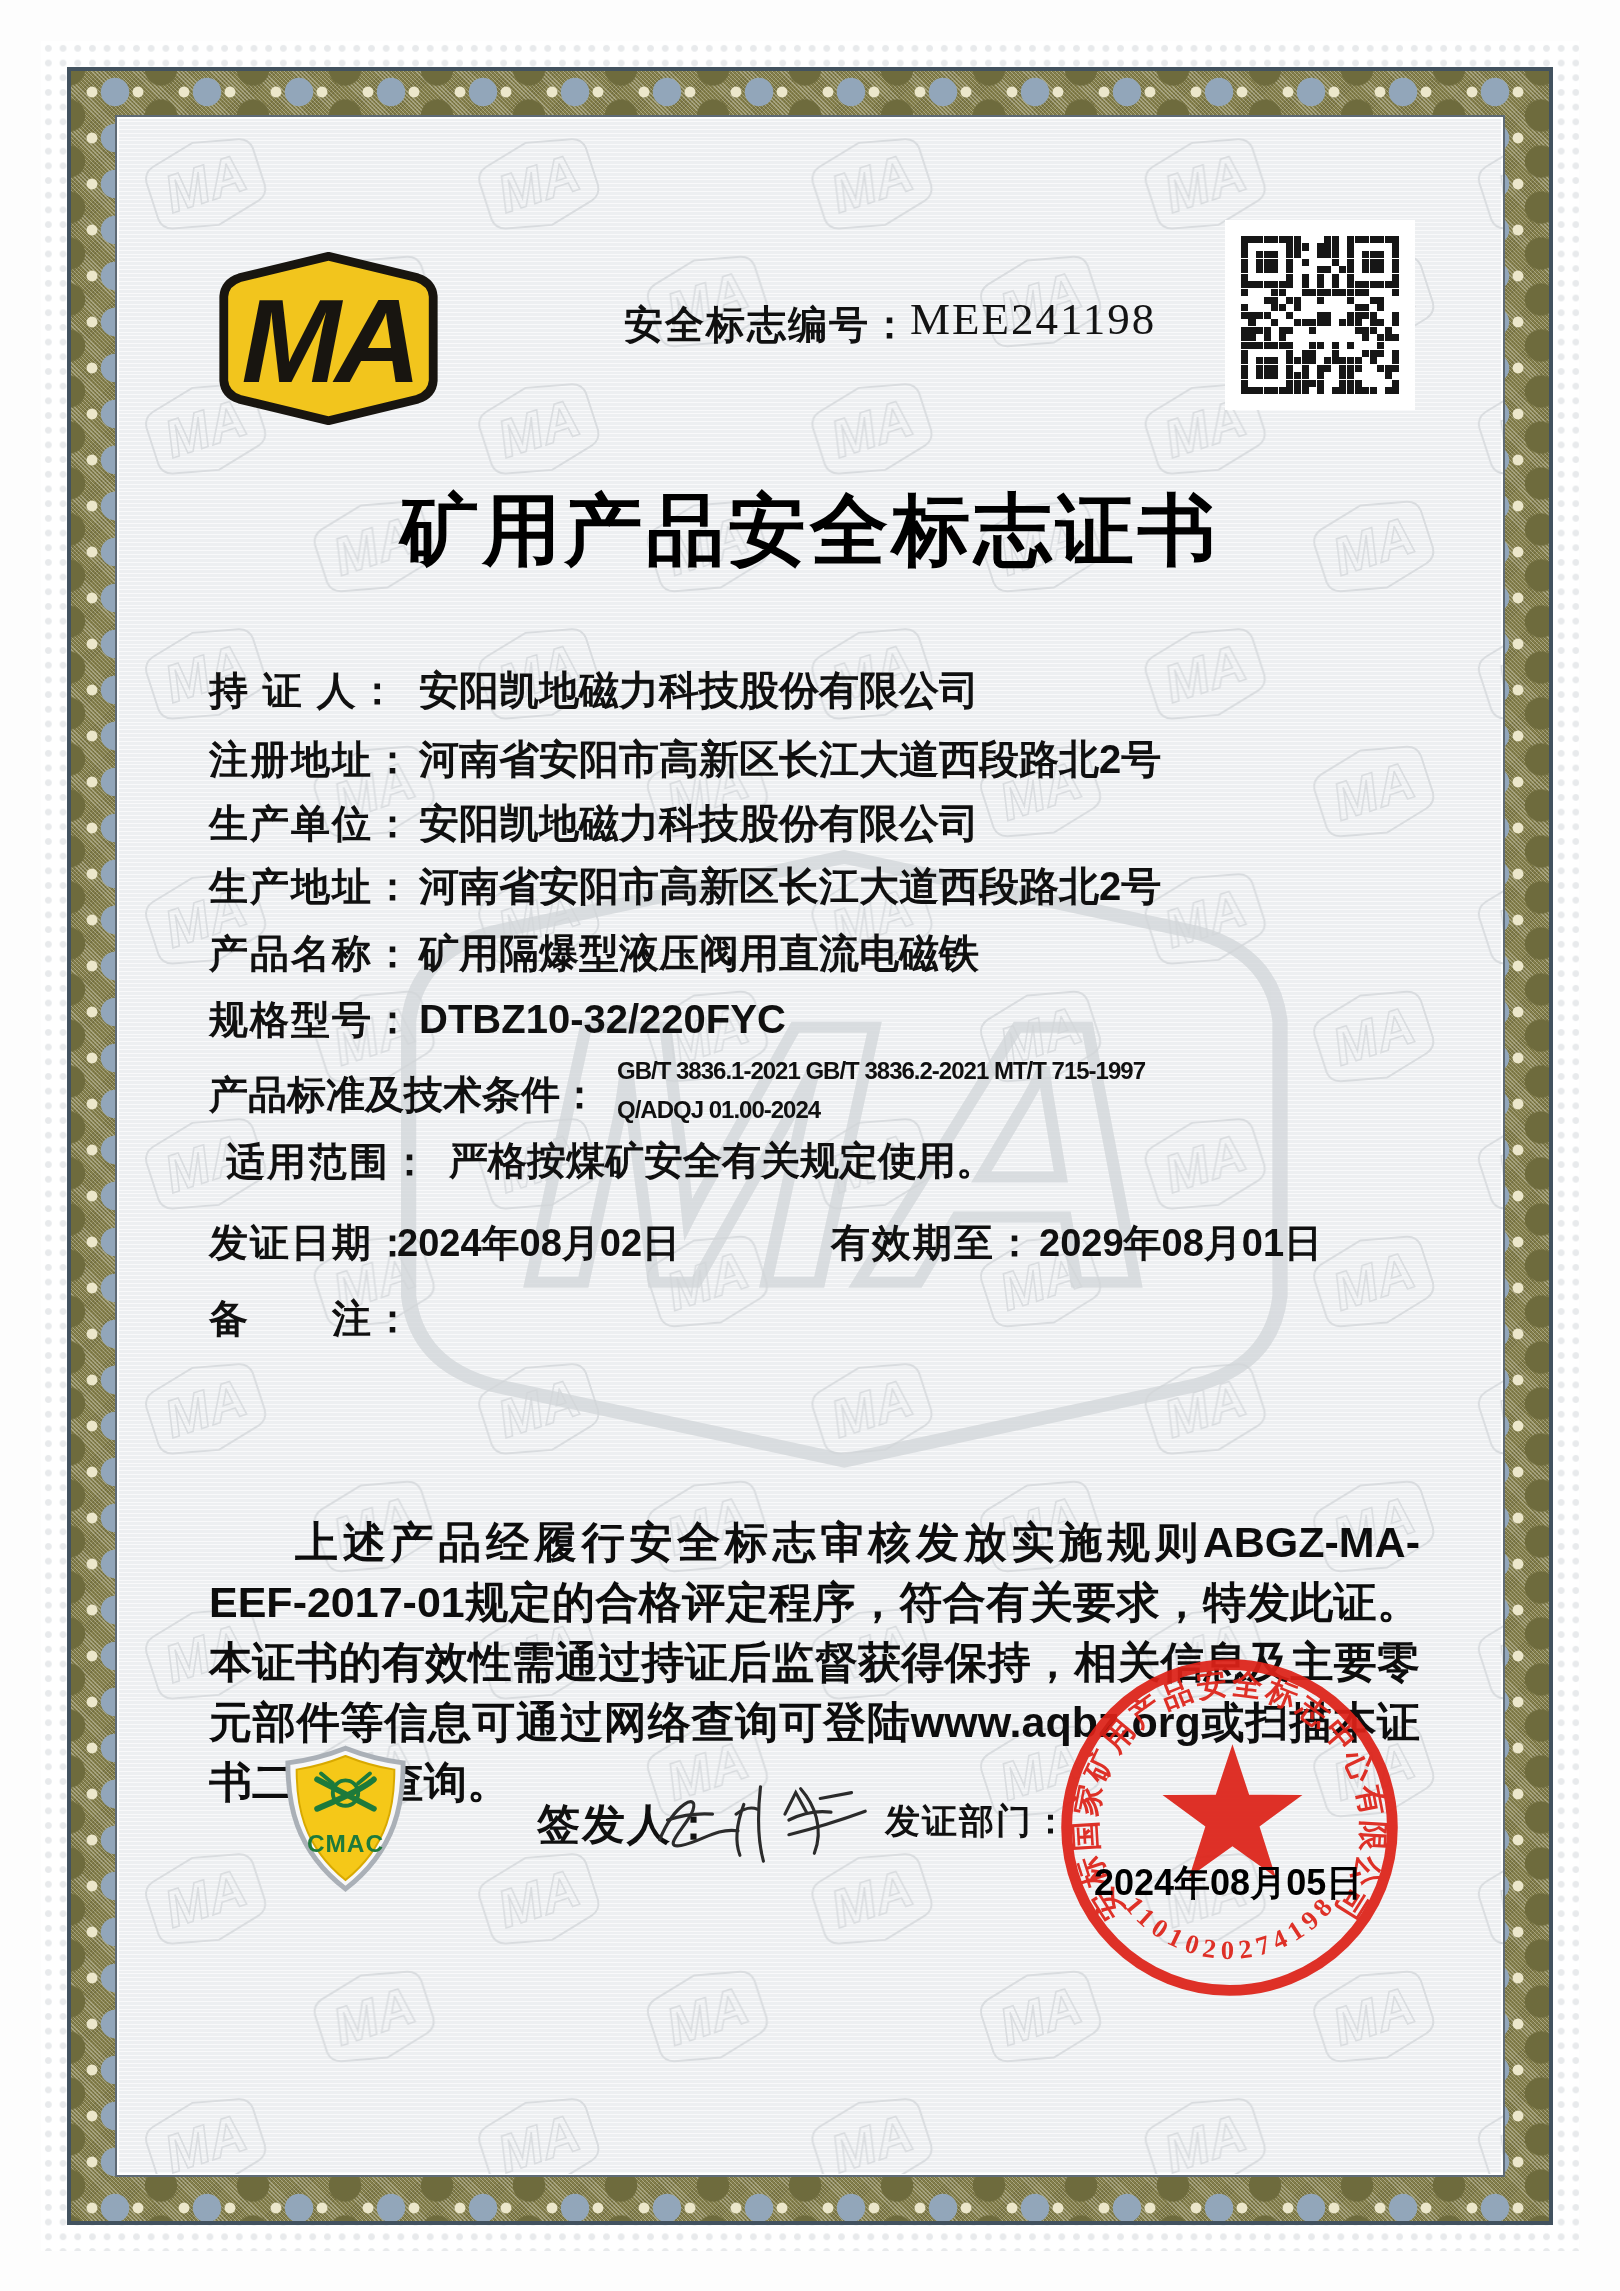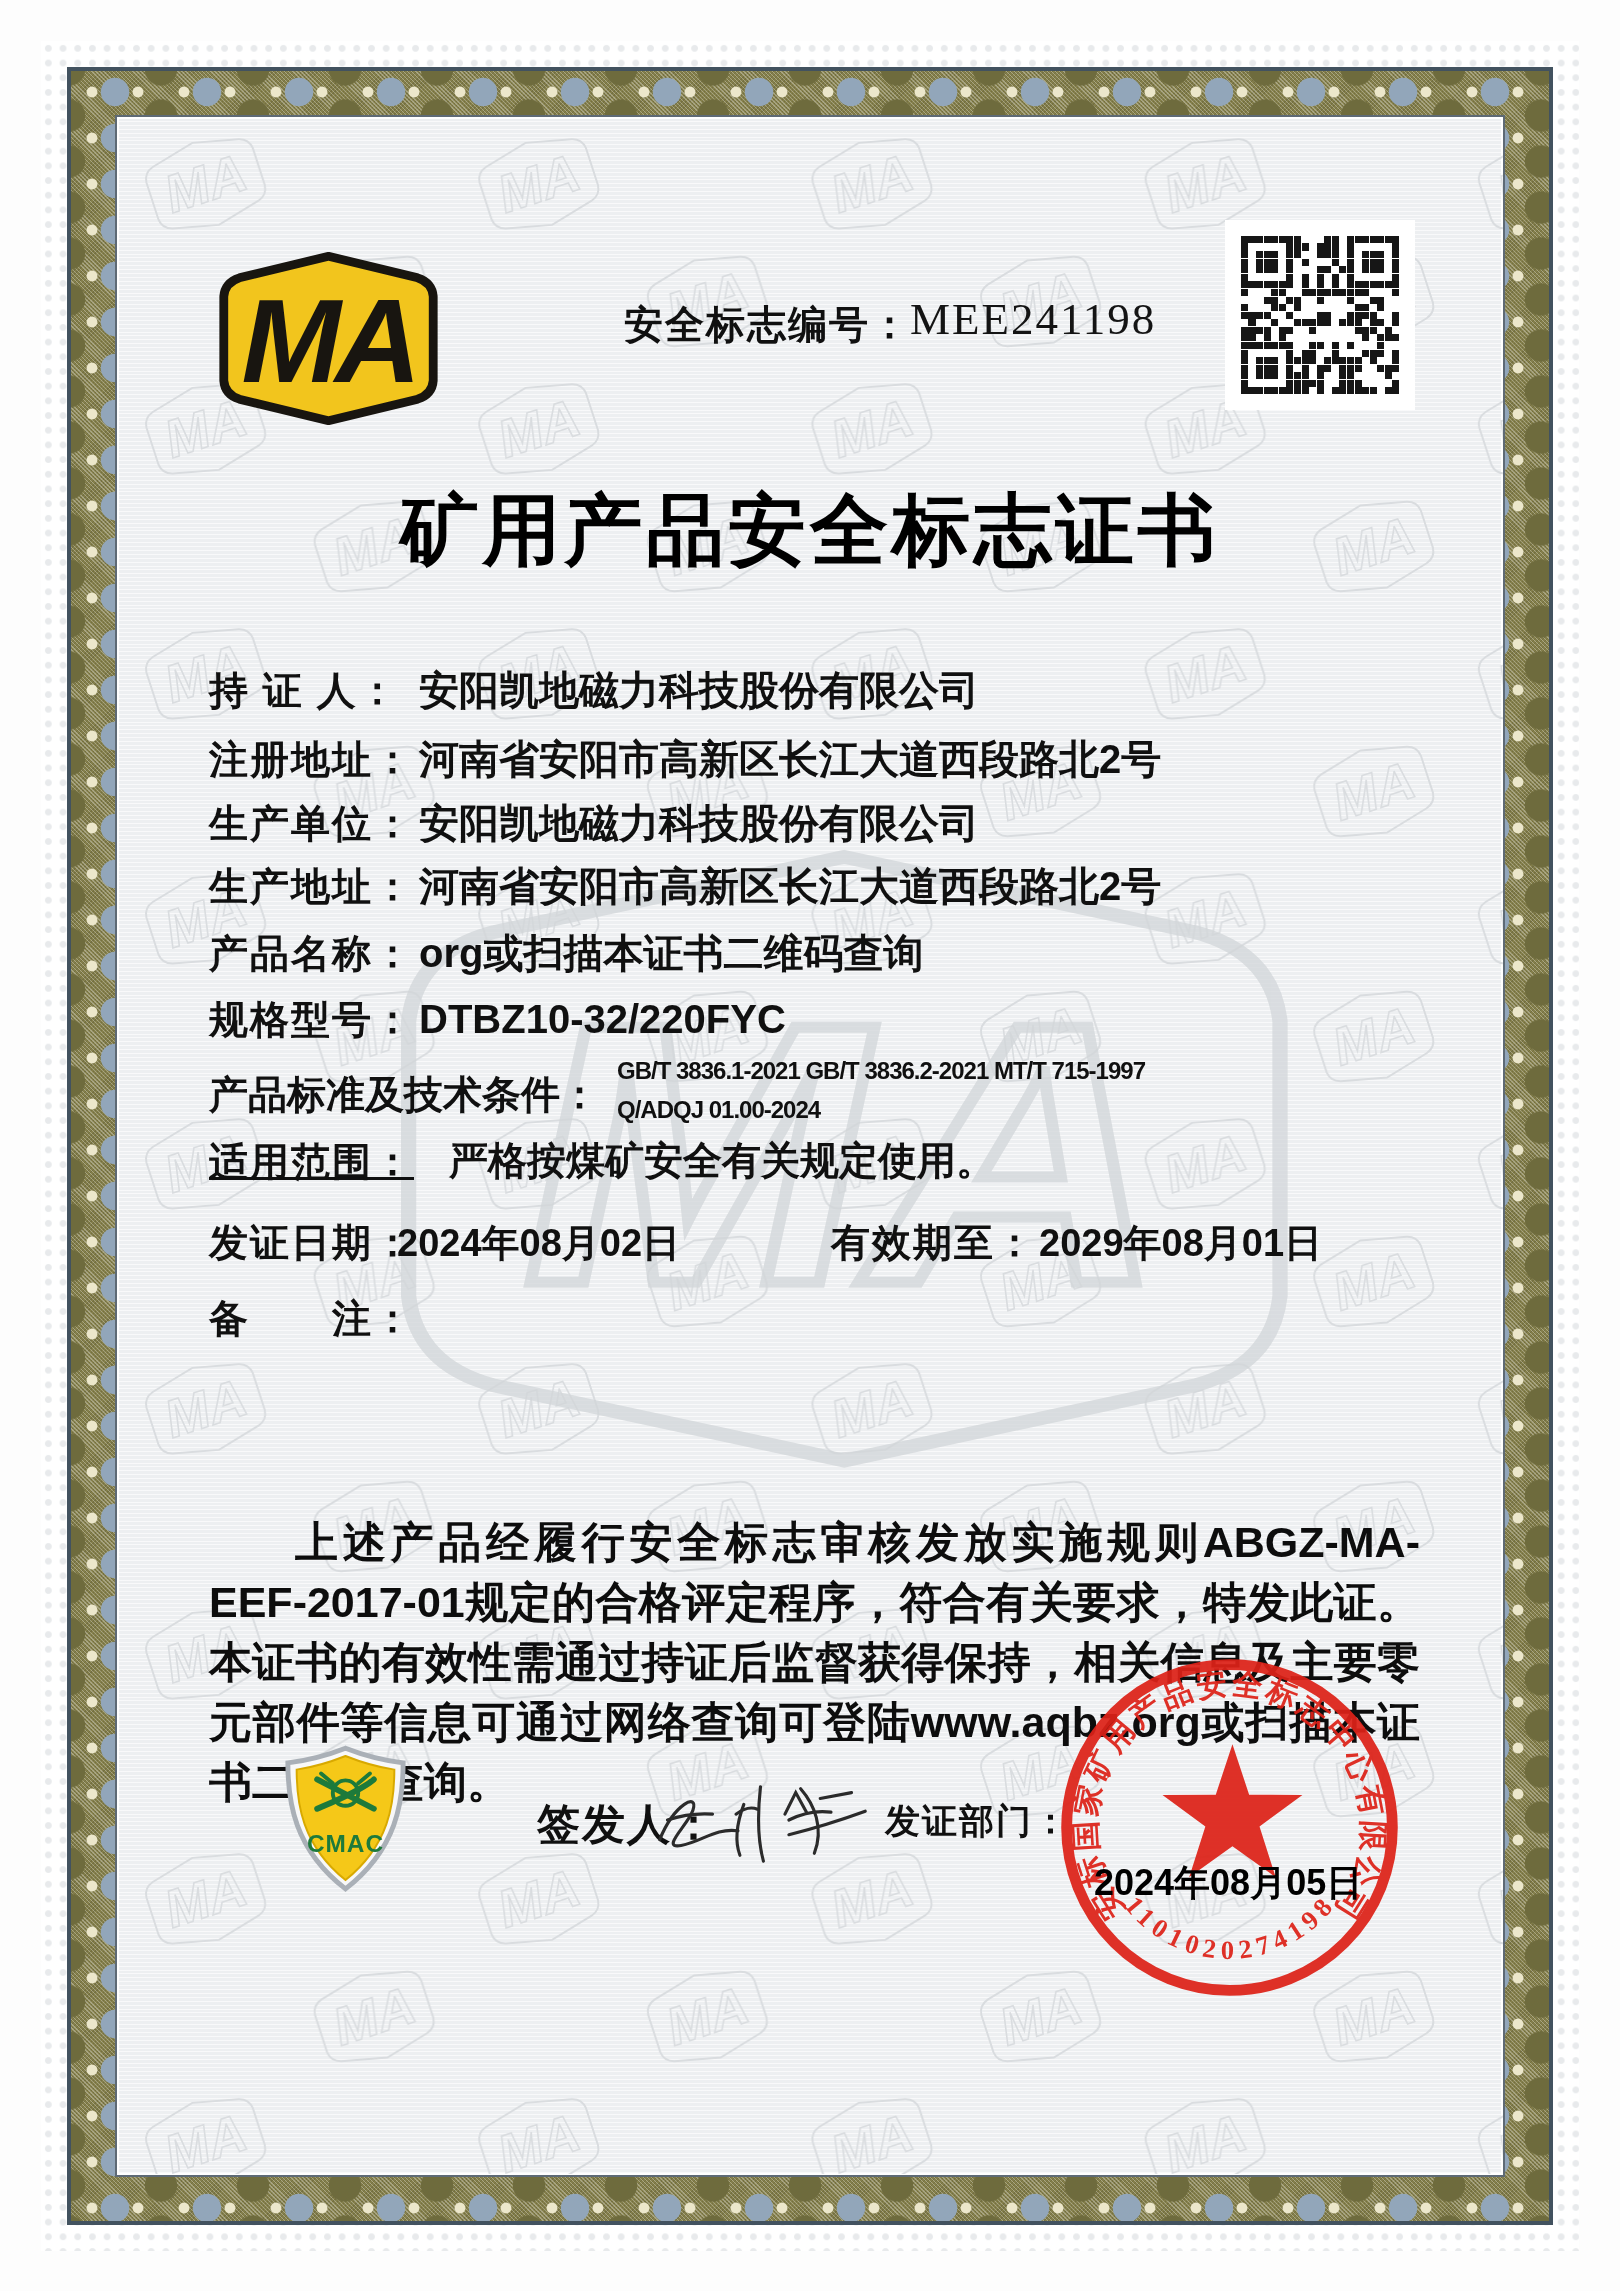--- a/index.html
+++ b/index.html
@@ -351,30 +351,30 @@
     <div class="abs lbl" style="left:209px;top:740px;">注册地址：</div>
     <div class="abs val" style="left:419px;top:739px;">河南省安阳市高新区长江大道西段路北2号</div>
 
     <div class="abs lbl" style="left:209px;top:804px;">生产单位：</div>
     <div class="abs val" style="left:419px;top:803px;">安阳凯地磁力科技股份有限公司</div>
 
     <div class="abs lbl" style="left:209px;top:867px;">生产地址：</div>
     <div class="abs val" style="left:419px;top:866px;">河南省安阳市高新区长江大道西段路北2号</div>
 
     <div class="abs lbl" style="left:209px;top:934px;text-align:center;">产品名称：</div>
-    <div class="abs val" style="left:419px;top:933px;">org或扫描本证书二维码查询</div>
+    <div class="abs val" style="left:419px;top:933px;">矿用隔爆型液压阀用直流电磁铁</div>
 
     <div class="abs lbl" style="left:209px;top:1000px;">规格型号：</div>
     <div class="abs val" style="left:419px;top:999px;">DTBZ10-32/220FYC</div>
 
     <div class="abs lbl" style="left:209px;top:1075px;letter-spacing:0;">产品标准及技术条件：</div>
     <div class="abs val std-val" style="left:617px;top:1059px;">GB/T 3836.1-2021 GB/T 3836.2-2021 MT/T 715-1997</div>
     <div class="abs val std-val" style="left:617px;top:1098px;">Q/ADQJ 01.00-2024</div>
 
-    <div class="abs lbl" style="left:209px;top:1142px;text-decoration:underline;">适用范围：</div>
+    <div class="abs lbl" style="left:226px;top:1142px;">适用范围：</div>
     <div class="abs val" style="left:419px;top:1141px;font-size:39px;margin-left:30px;">严格按煤矿安全有关规定使用。</div>
 
     <div class="abs lbl" style="left:209px;top:1223px;">发证日期：</div>
     <div class="abs val" style="left:397px;top:1224px;font-size:38px;">2024年08月02日</div>
     <div class="abs lbl" style="left:831px;top:1223px;">有效期至：</div>
     <div class="abs val" style="left:1039px;top:1224px;font-size:38px;">2029年08月01日</div>
 
     <div class="abs lbl" style="left:209px;top:1299px;">备　　注：</div>
     <div class="abs val" style="left:419px;top:1298px;"></div>
 

